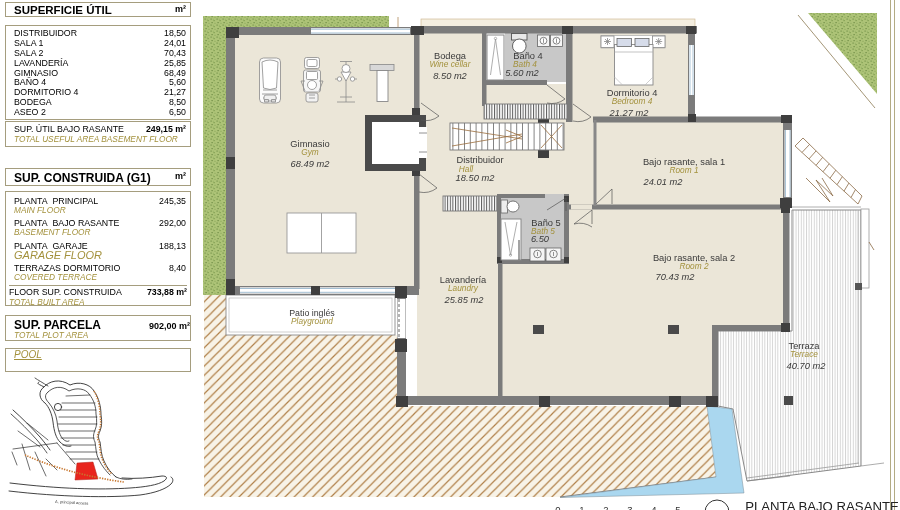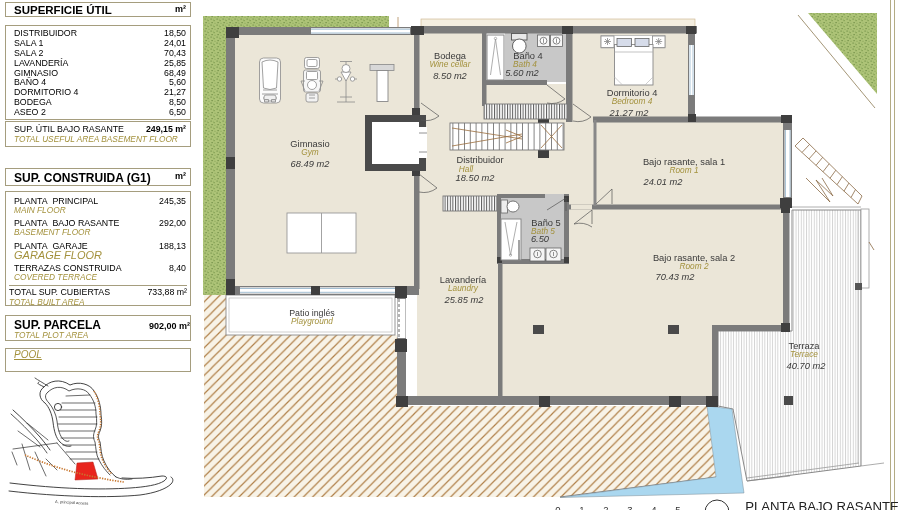--- a/index.html
+++ b/index.html
@@ -75,28 +75,28 @@
       <span>PLANTA&nbsp; BAJO RASANTE</span>
       <span>292,00</span>
     </div>
     <div class="it" style="font-size:8.3px;height:12.3px;line-height:9px;">BASEMENT FLOOR</div>
 <div class="r" style="height:10px;line-height:10px;">
       <span>PLANTA&nbsp; GARAJE</span>
       <span>188,13</span>
     </div>
     <div class="it" style="font-size:11px;height:12.3px;line-height:9px;">GARAGE FLOOR</div>
 <div class="r" style="height:10px;line-height:10px;">
-      <span>TERRAZAS CONSTRUIDA</span>
+      <span>TERRAZAS DORMITORIO</span>
       <span>8,40</span>
     </div>
     <div class="it" style="font-size:8.3px;height:12.3px;line-height:9px;">COVERED TERRACE</div>
 <div style="border-top:1px solid #a59d7e;margin:0 -1px 0 -5px;padding-top:1px;">
       <div class="r" style="height:10px;line-height:10px;">
-        <span>TOTAL SUP. CUBIERTAS</span>
-        <span style="font-weight:normal;">733,88 m²</span>
+        <span>FLOOR SUP. CONSTRUIDA</span>
+        <span style="font-weight:bold;">733,88 m²</span>
       </div>
       <div class="it" style="font-size:8.3px;">TOTAL BUILT AREA</div>
     </div>
 </div>
 <div class="bx" style="left:5px;top:315px;width:186px;height:26px;padding:2px 0 0 8px;">
     <div class="r">
       <span style="font-weight:bold;font-size:12px;">SUP. PARCELA</span>
       <span style="font-weight:bold;font-size:9px;padding-top:3px;">902,00 m²</span>
     </div>
     <div class="it" style="font-size:8.3px;margin-top:-2px;">TOTAL PLOT AREA</div>

